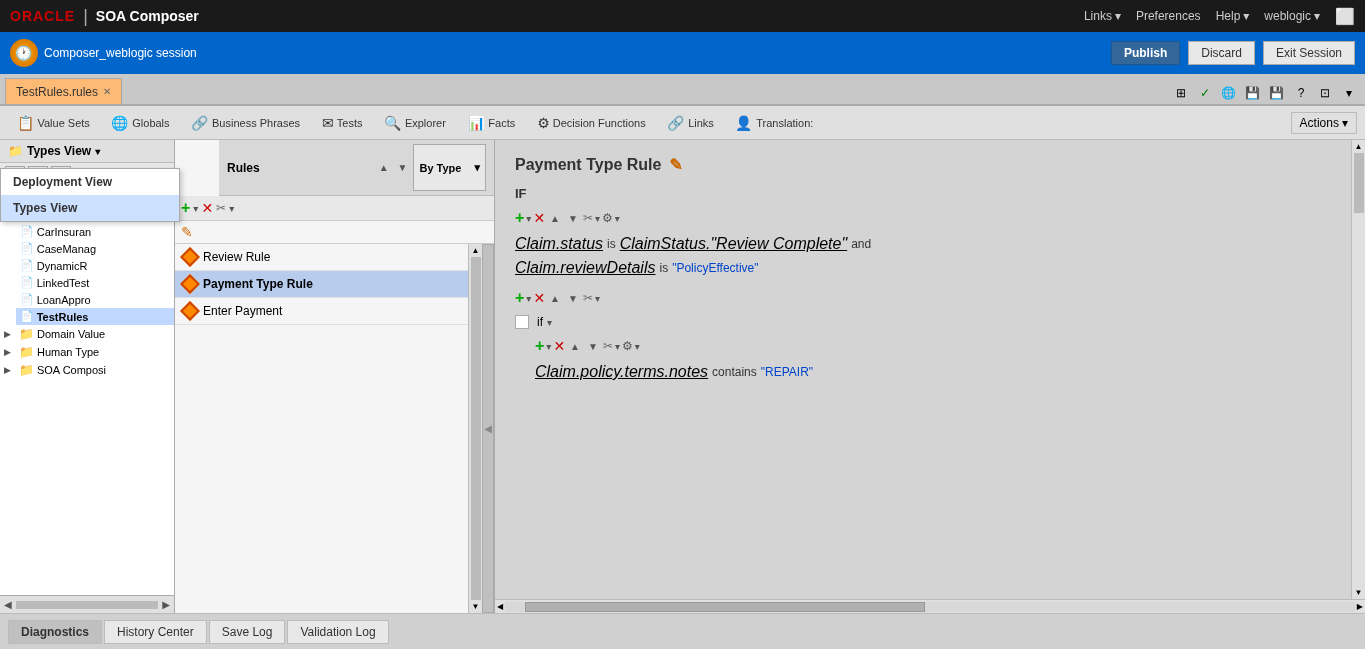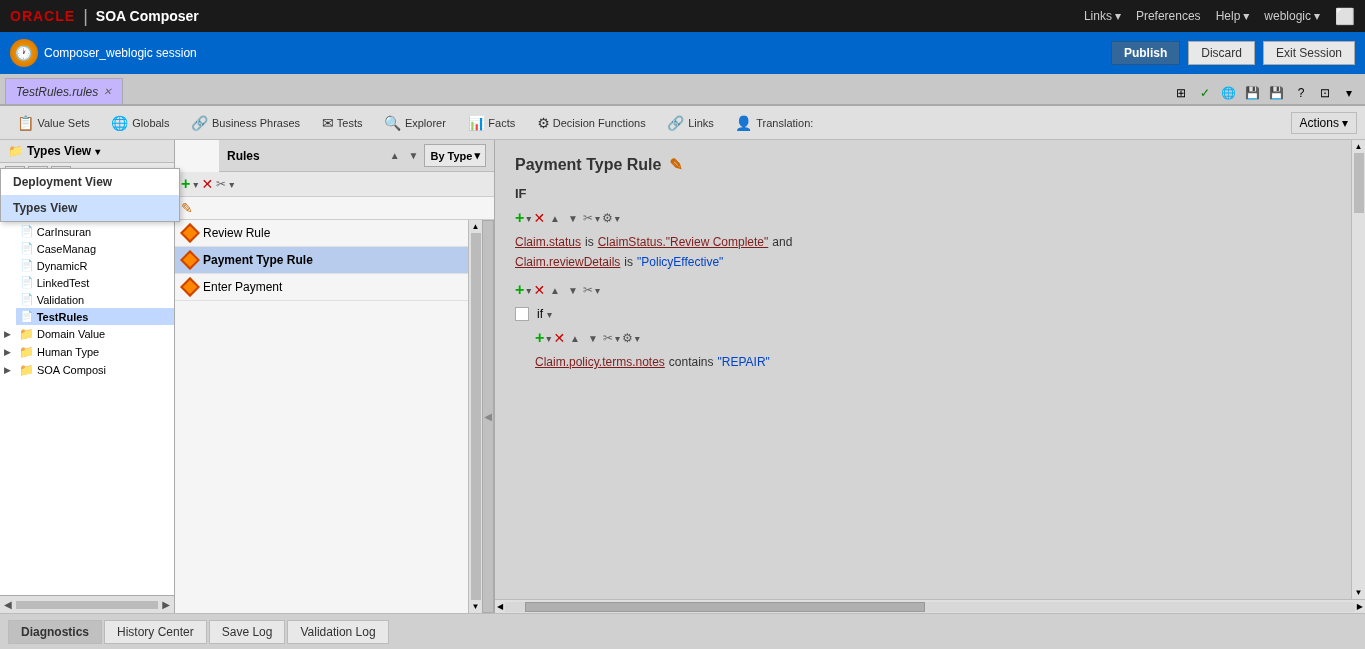--- a/index.html
+++ b/index.html
@@ -68,21 +68,21 @@
     }
     .tab {
       background: #e8e8e8;
       border: 1px solid #aaa;
       border-bottom: none;
       padding: 4px 10px;
       display: flex; align-items: center; gap: 5px;
       cursor: pointer; font-size: 12px; color: #333;
       height: 26px;
     }
-    .tab.active { background: #c4b5fd; font-style: italic; }
+    .tab.active { background: #fdba74; }
     .tab-close { color: #666; font-size: 10px; cursor: pointer; }
     .toolbar-icons {
       margin-left: auto;
       display: flex; align-items: center; gap: 2px;
     }
     .toolbar-icon {
       width: 22px; height: 22px; display: flex; align-items: center; justify-content: center;
       cursor: pointer; border: 1px solid transparent; font-size: 12px;
     }
 
@@ -231,21 +231,21 @@
     }
     .section-label {
       font-weight: bold; color: #333; font-size: 13px; margin-bottom: 8px;
     }
     .condition-row {
       display: flex; align-items: center; gap: 4px; margin-bottom: 6px; flex-wrap: wrap;
     }
     .condition-toolbar {
       display: flex; align-items: center; gap: 2px; margin-bottom: 8px;
     }
-    .link-text { color: #7f1d1d; font-size: 12px; text-decoration: underline; cursor: pointer; }
+    .link-text { color: #000000; font-size: 16px; text-decoration: underline; cursor: pointer; font-style: italic; }
     .string-text { color: #0044cc; font-size: 12px; }
     .keyword-text { color: #333; font-size: 12px; font-weight: normal; }
     .then-section { margin-top: 12px; }
     .if-checkbox { width: 14px; height: 14px; border: 1px solid #aaa; background: white; display: inline-flex; }
     .right-row { display: flex; flex: 1; overflow: hidden; }
 
     
     .bottom-tabs {
       height: 36px;
       background: #d0d0d0;
@@ -271,22 +271,22 @@
     .icon-pencil { color: #cc6600; font-size: 14px; cursor: pointer; }
     .small-btn {
       display: inline-flex; align-items: center; justify-content: center;
       width: 20px; height: 18px; border: 1px solid #aaa; background: #e8e8e8;
       cursor: pointer; font-size: 10px;
     }
     .nav-arrow {
       color: #555; font-size: 10px; cursor: pointer; padding: 1px 3px;
     }
     .by-type-btn {
-      display: flex; align-items: center; gap: 2px;
-      border: 1px solid #aaa; background: #e8e8e8; padding: 4px 5px;
+      display: flex; align-items: center; gap: 13px;
+      border: 1px solid #aaa; background: #e8e8e8; padding: 16px 5px;
       cursor: pointer; font-size: 11px;
     }
 
     
     .bottom-scrollbar {
       height: 14px;
       background: #e0e0e0;
       border-top: 1px solid #bbb;
       display: flex; align-items: center;
     }
@@ -436,21 +436,21 @@
         <div class="tree-item">
           <span class="tree-doc-icon">📄</span>
           <span>DynamicR</span>
         </div>
         <div class="tree-item">
           <span class="tree-doc-icon">📄</span>
           <span>LinkedTest</span>
         </div>
         <div class="tree-item">
           <span class="tree-doc-icon">📄</span>
-          <span>Validation</span>
+          <span>LoanAppro</span>
         </div>
         <div class="tree-item selected">
           <span class="tree-doc-icon bold">📄</span>
           <span style="font-weight:bold;">TestRules</span>
         </div>
       </div>
       <div class="tree-item">
         <span class="tree-expand">▶</span>
         <span class="tree-folder-icon">📁</span>
         <span>Domain Value</span>

